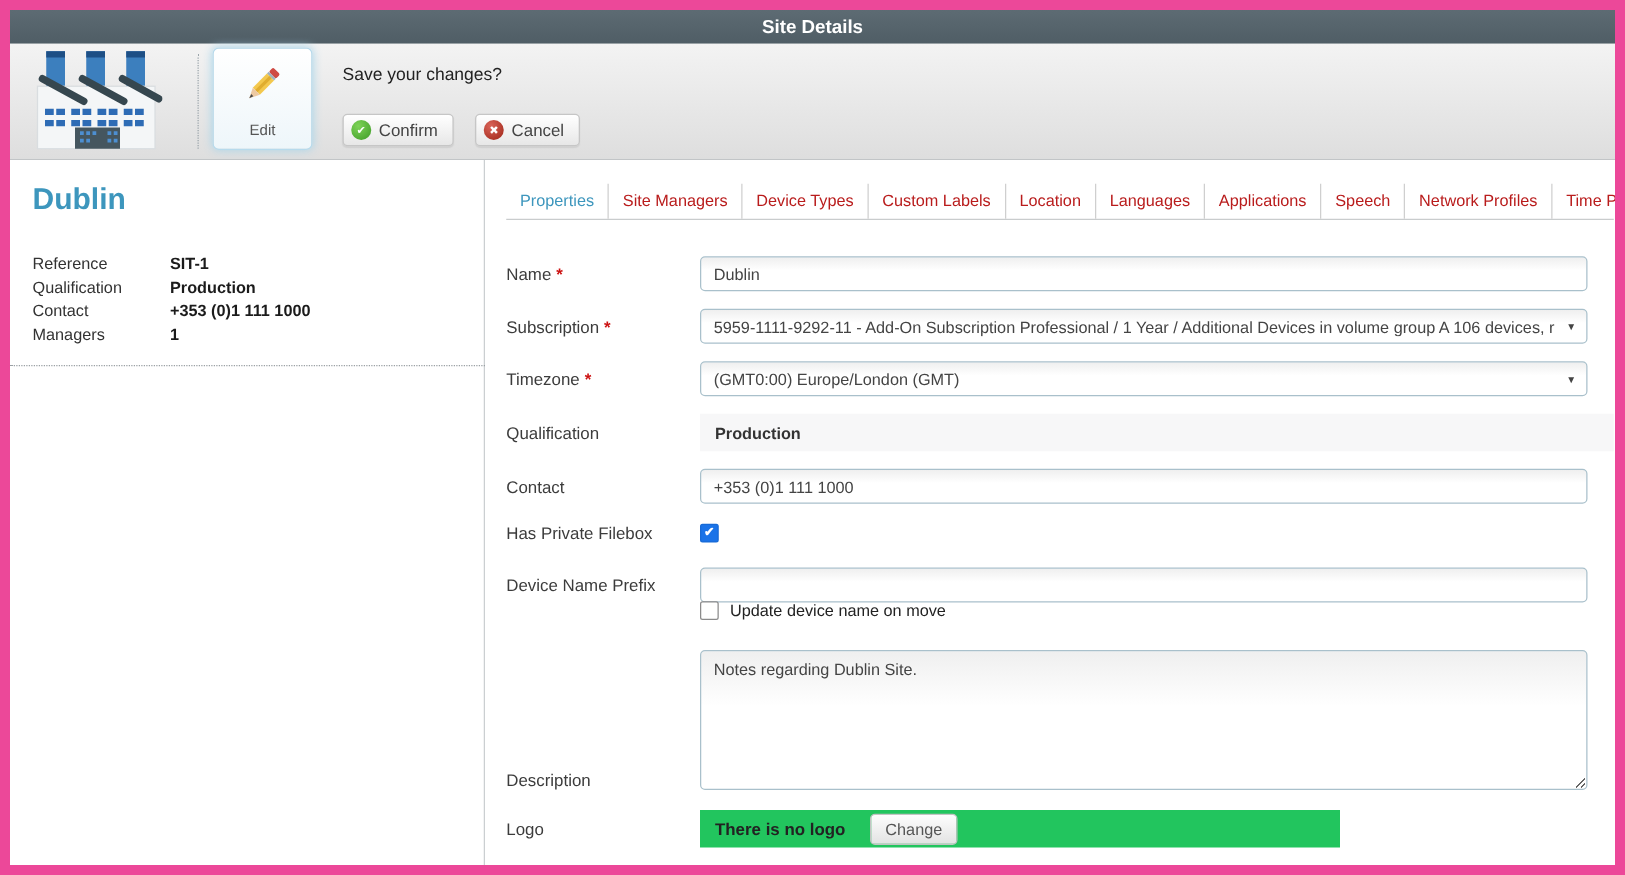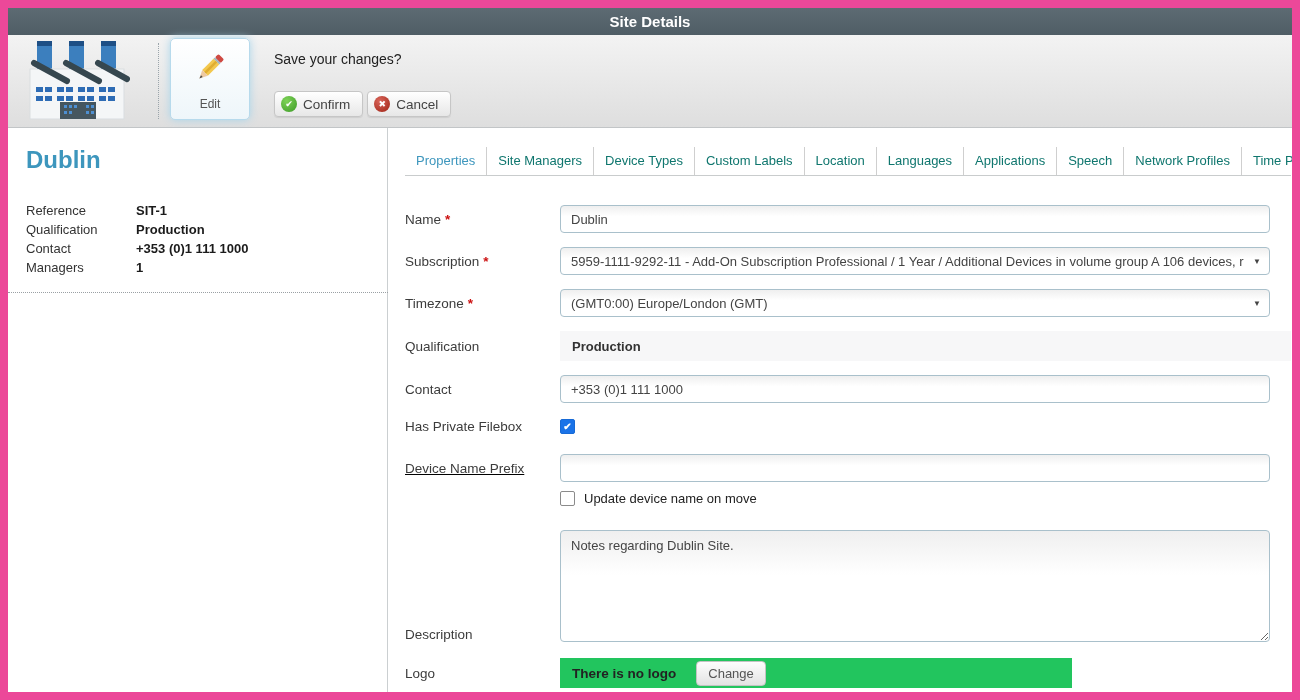--- a/index.html
+++ b/index.html
@@ -25,21 +25,21 @@
   .edit-card {
     position:absolute; left:162px; top:3px; width:80px; height:82px;
     background:linear-gradient(#ffffff,#eef6fa);
     border:1px solid #b7daec; border-radius:5px;
     box-shadow:0 0 8px #a9d5ea;
     display:flex; flex-direction:column; align-items:center; justify-content:space-between;
     padding:12px 0 8px; cursor:pointer;
   }
   .edit-label { font-size:12px; color:#555; }
   .prompt { position:absolute; left:266px; top:16px; font-size:14px; color:#222; }
-  .btn-row { position:absolute; left:266px; top:56px; display:flex; gap:4px; }
+  .btn-row { position:absolute; left:266px; top:56px; display:flex; gap:17px; }
   .hbtn {
     display:inline-flex; align-items:center; gap:6px;
     padding:4px 12px 4px 6px; border:1px solid #c6c6c6; border-radius:4px;
     background:linear-gradient(#ffffff,#e7e7e7);
     font-size:13.5px; color:#444; box-shadow:0 1px 1px rgba(0,0,0,.08); cursor:pointer;
     font-family:"Liberation Sans", sans-serif;
   }
   .icon-circle {
     width:16px; height:16px; border-radius:50%; flex-shrink:0;
     display:inline-flex; align-items:center; justify-content:center;
@@ -58,21 +58,21 @@
   }
   .site-name { font-size:24px; font-weight:bold; color:#3d96bd; margin:6px 0 27px; }
   .info-row { display:flex; font-size:13px; line-height:19px; }
   .info-label { width:110px; color:#333; }
   .info-value { font-weight:bold; color:#1b1b1b; }
   .sidebar-dotted { margin:15px 0 0 -18px; width:380px; border-bottom:1px dotted #9aa0a4; }
   .main { flex:1; padding:19px 0 0 17px; }
   
   .tabs { display:flex; width:886px; border-bottom:1px solid #c9cccd; }
   .tab {
-    padding:6px 11px 7px; font-size:13px; color:#0f766e;
+    padding:6px 11px 7px; font-size:13px; color:#b91c1c;
     border-right:1px solid #cfcfcf; cursor:pointer; white-space:nowrap;
   }
   .tab.active { color:#3d96bd; }
   
   .form { margin-top:29px; width:886px; }
   .frow { display:flex; align-items:center; margin-bottom:14px; }
   .frow.top { align-items:flex-end; }
   .flabel { width:155px; flex-shrink:0; font-size:13.5px; color:#3c3c3c; }
   .frow.top .flabel { padding-top:7px; }
   .req { color:#cc1111; margin-left:4px; font-weight:bold; }
@@ -283,21 +283,21 @@
           <input class="finput" value="+353 (0)1 111 1000" style="">
         </div>
 
         <div class="frow" style="margin-bottom:20px;">
           <div class="flabel">
             <span>Has Private Filebox</span>
           </div>
           <span class="checkbox checked"></span>
         </div>
 
-        <div class="frow" style="margin-bottom:17px;text-decoration:underline;">
+        <div class="frow" style="margin-bottom:7px;">
           <div class="flabel">
             <span>Device Name Prefix</span>
           </div>
           <input class="finput" value="" style="">
         </div>
 
         <div class="sub-check">
           <span class="checkbox"></span>
           <span>Update device name on move</span>
         </div>

